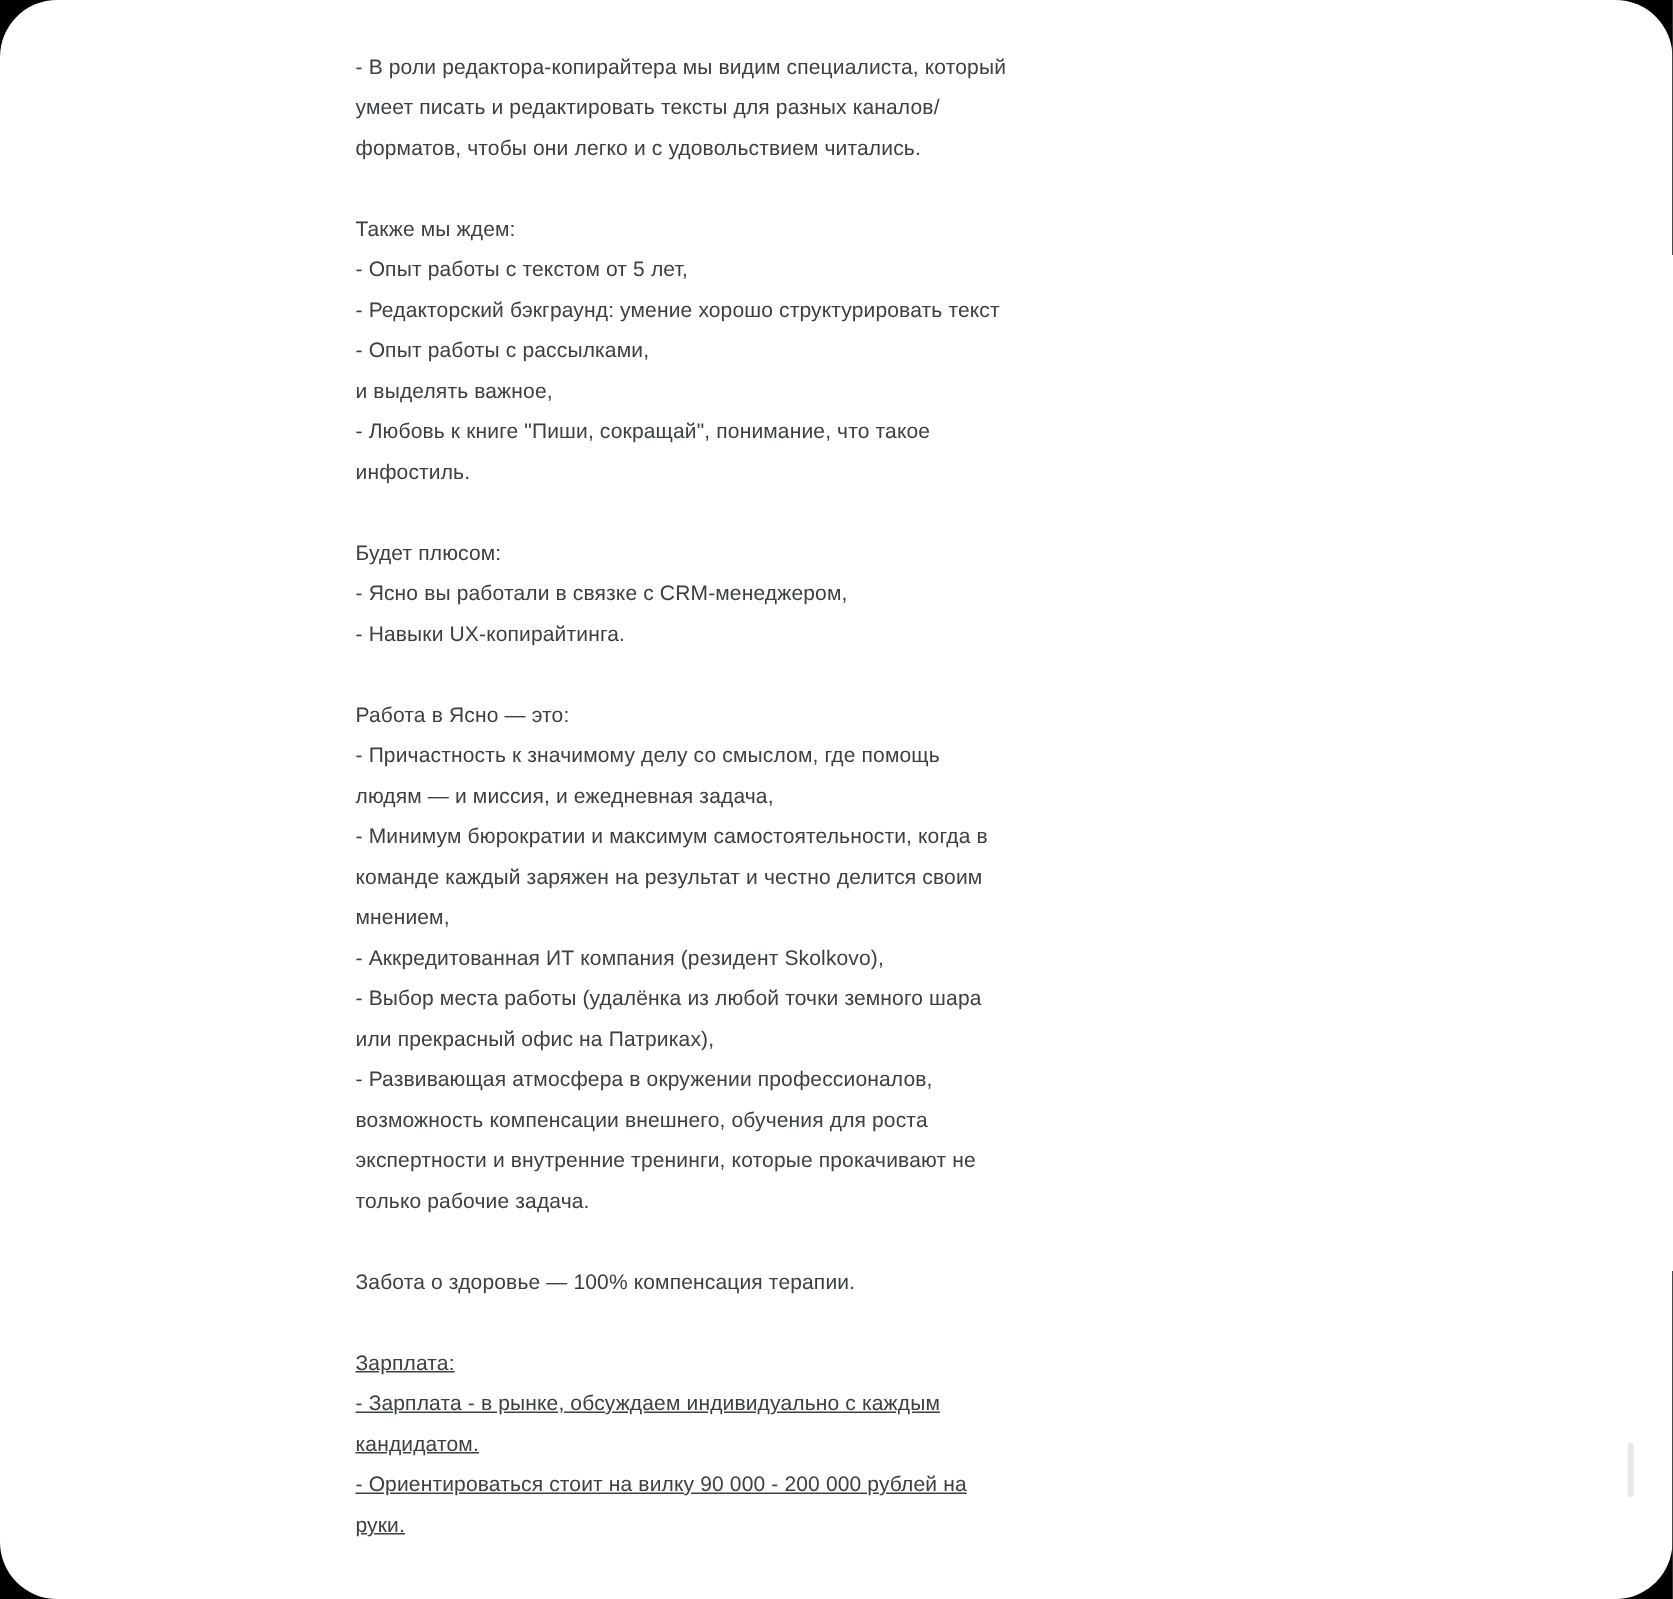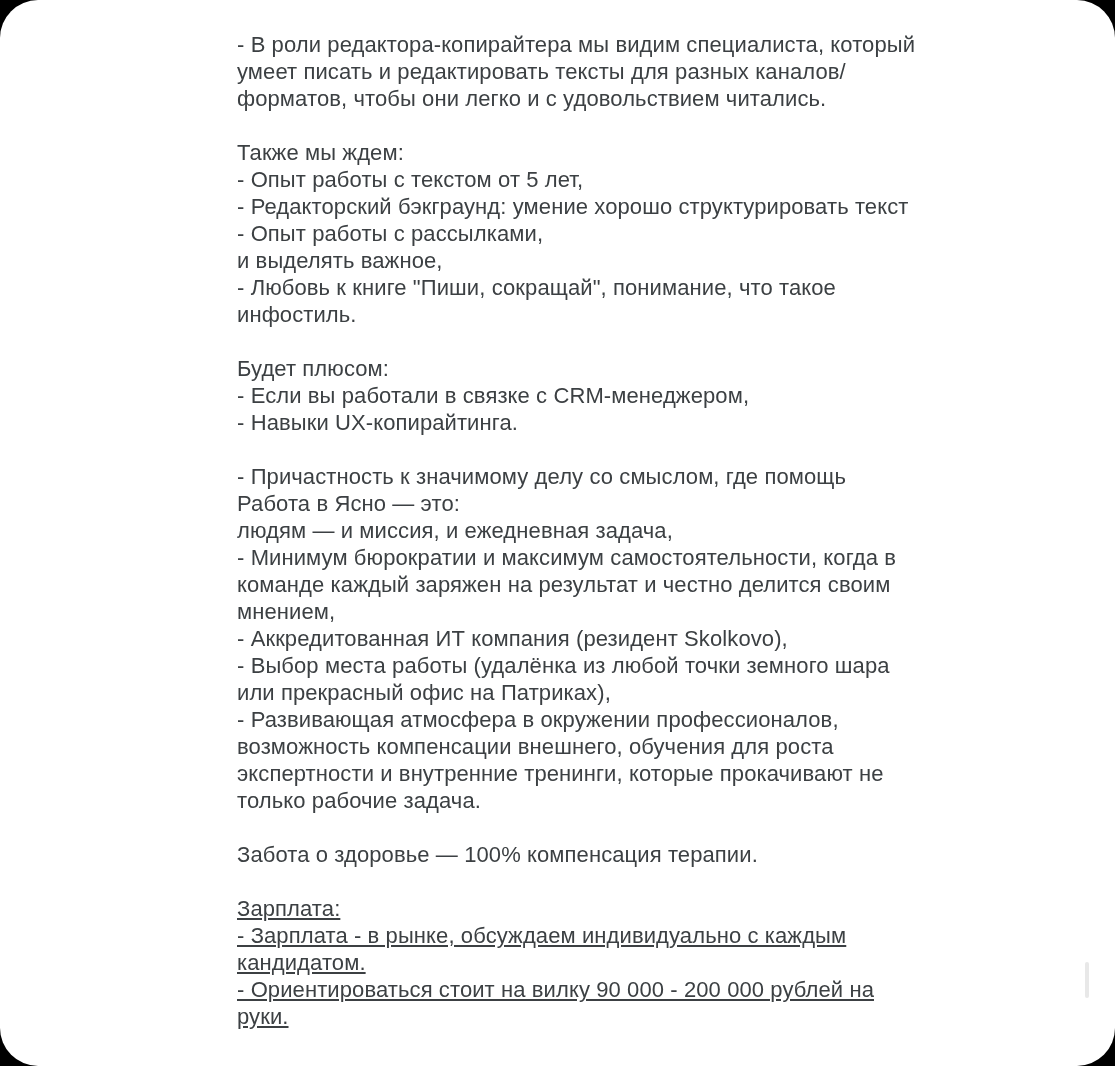--- a/index.html
+++ b/index.html
@@ -24,21 +24,21 @@
     background: #ffffff;
     border-radius: 38px;
     box-sizing: border-box;
   }
   .doc-body {
     position: absolute;
     left: 237px;
     top: 31px;
     width: 640px;
     color: #3c4043;
-    font-size: 22px;
+    font-size: 14px;
     line-height: 27px;
     letter-spacing: 0.1px;
   }
   .paragraph {
     margin: 0 0 27px 0;
   }
   .paragraph:last-child {
     margin-bottom: 0;
     text-decoration: underline;
   }
@@ -71,26 +71,26 @@
           <div class="text-line">Также мы ждем:</div>
           <div class="text-line">- Опыт работы с текстом от 5 лет,</div>
           <div class="text-line">- Редакторский бэкграунд: умение хорошо структурировать текст</div>
           <div class="text-line">- Опыт работы с рассылками,</div>
           <div class="text-line">и выделять важное,</div>
           <div class="text-line">- Любовь к книге "Пиши, сокращай", понимание, что такое</div>
           <div class="text-line">инфостиль.</div>
         </div>
         <div class="paragraph">
           <div class="text-line">Будет плюсом:</div>
-          <div class="text-line">- Если вы работали в связке с CRM-менеджером,</div>
+          <div class="text-line">- Ясно вы работали в связке с CRM-менеджером,</div>
           <div class="text-line">- Навыки UX-копирайтинга.</div>
         </div>
         <div class="paragraph">
+          <div class="text-line">Работа в Ясно — это:</div>
           <div class="text-line">- Причастность к значимому делу со смыслом, где помощь</div>
-          <div class="text-line">Работа в Ясно — это:</div>
           <div class="text-line">людям — и миссия, и ежедневная задача,</div>
           <div class="text-line">- Минимум бюрократии и максимум самостоятельности, когда в</div>
           <div class="text-line">команде каждый заряжен на результат и честно делится своим</div>
           <div class="text-line">мнением,</div>
           <div class="text-line">- Аккредитованная ИТ компания (резидент Skolkovo),</div>
           <div class="text-line">- Выбор места работы (удалёнка из любой точки земного шара</div>
           <div class="text-line">или прекрасный офис на Патриках),</div>
           <div class="text-line">- Развивающая атмосфера в окружении профессионалов,</div>
           <div class="text-line">возможность компенсации внешнего, обучения для роста</div>
           <div class="text-line">экспертности и внутренние тренинги, которые прокачивают не</div>

